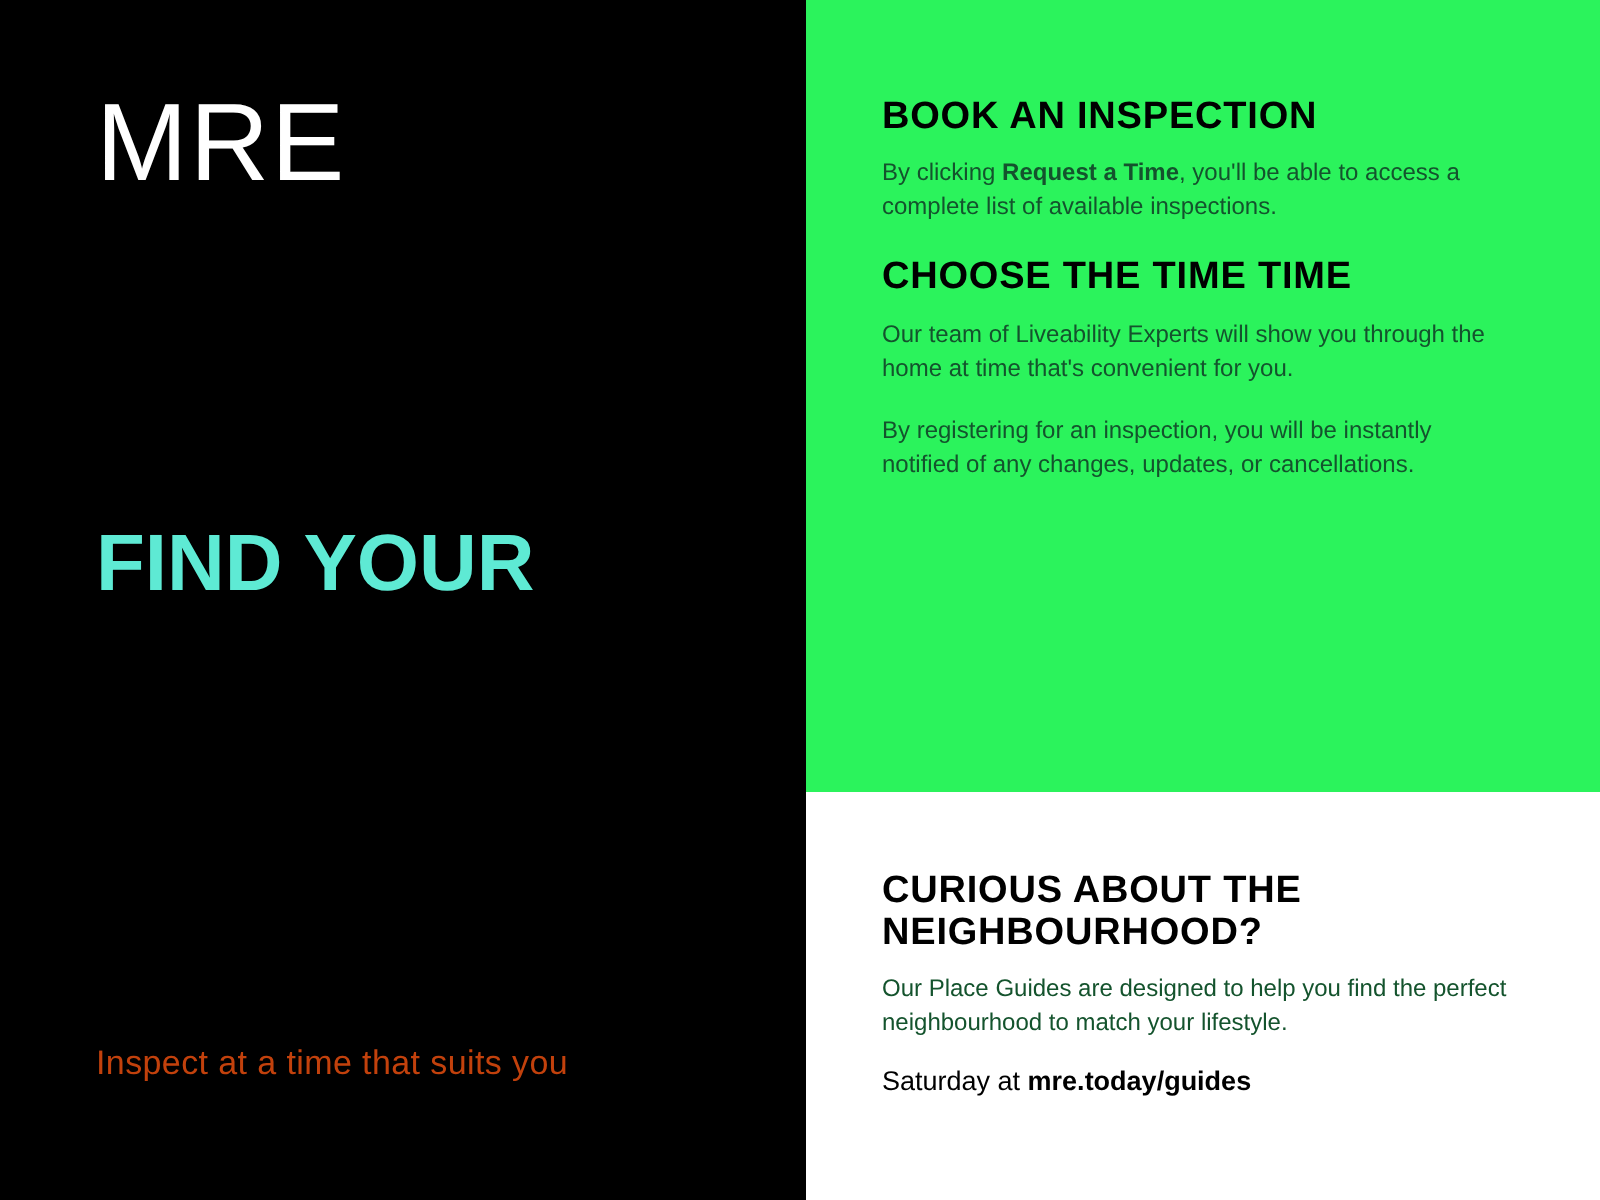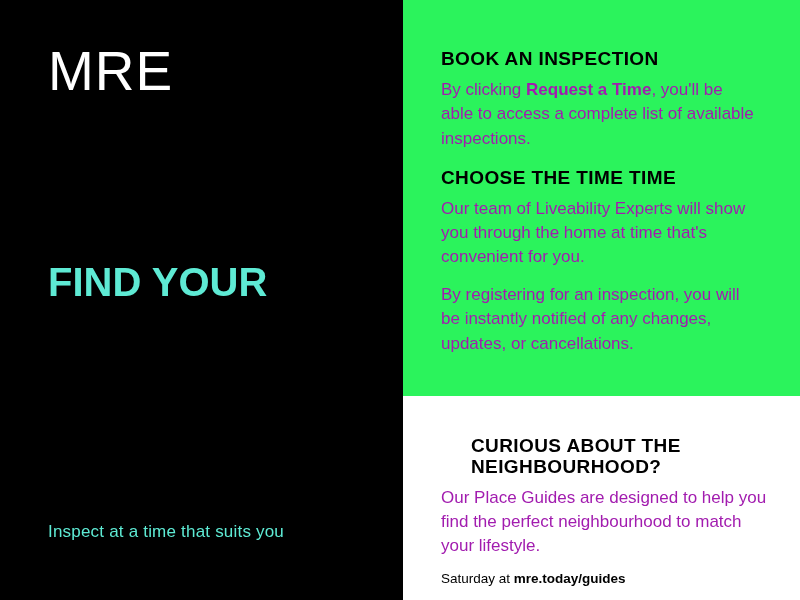--- a/index.html
+++ b/index.html
@@ -51,21 +51,21 @@
   }
   .headline .line {
     display: block;
   }
   .tagline {
     position: absolute;
     top: 522px;
     left: 48px;
     font-size: 17px;
     font-weight: normal;
-    color: #5eead4;
+    color: #c2410c;
     letter-spacing: 0.2px;
   }
 
   
   .right-column {
     width: 397px;
     height: 600px;
     flex: 0 0 397px;
     display: flex;
     flex-direction: column;
@@ -88,27 +88,26 @@
 
   .sec-title {
     font-size: 19px;
     font-weight: bold;
     letter-spacing: 0.4px;
     margin: 0 0 9px 0;
     line-height: 1.12;
   }
   .sec-title.two-line {
     line-height: 1.08;
-    margin-left: 30px;
   }
   .body-text {
-    font-size: 17px;
+    font-size: 12px;
     line-height: 1.42;
     margin: 0 0 11px 0;
-    color: #a21caf;
+    color: #14532d;
   }
   .body-text:last-child {
     margin-bottom: 0;
   }
   .body-text b {
     font-weight: bold;
   }
   .group {
     margin-bottom: 16px;
   }

